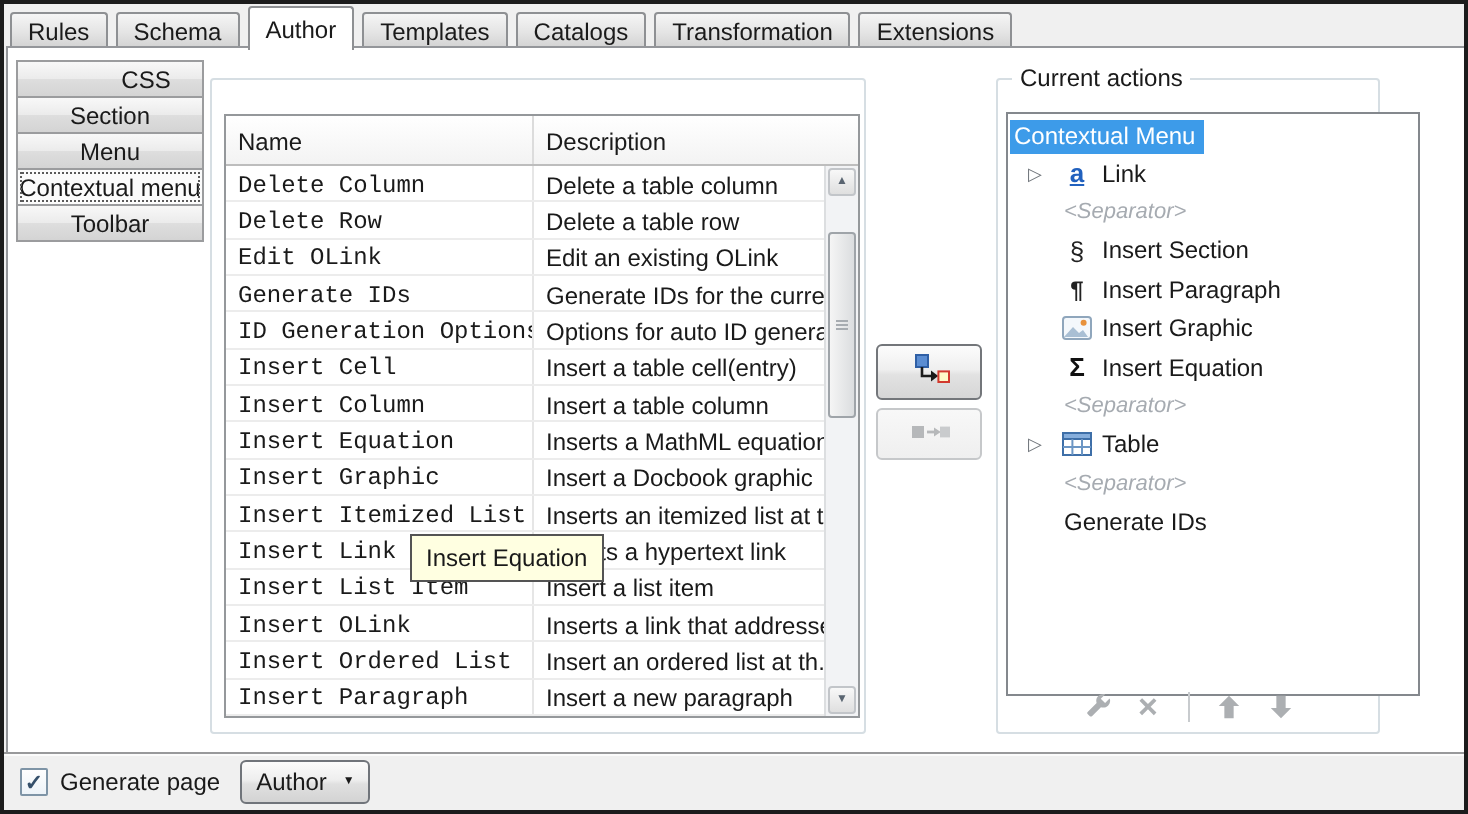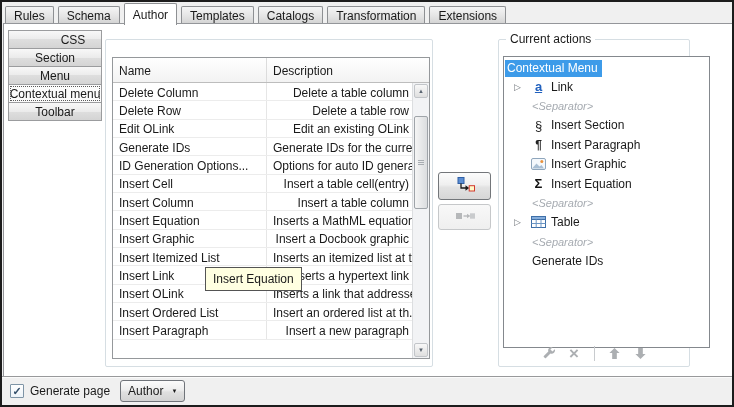--- a/index.html
+++ b/index.html
@@ -32,22 +32,22 @@
 
   
   .table{position:absolute;left:6px;top:17px;width:318px;height:302px;box-sizing:border-box;border:1px solid #95989B;background:#fff;}
   .thead{display:flex;height:25px;box-sizing:border-box;border-bottom:1px solid #BDBDBD;background:linear-gradient(#FFFFFF,#F3F3F3);}
   .th{box-sizing:border-box;padding:6px 0 0 6px;white-space:nowrap;}
   .th.cname{width:154px;border-right:1px solid #DCDCDC;}
   .th.cdesc{flex:1;}
   .tbody{position:absolute;top:25px;left:0;right:16px;bottom:0;overflow:hidden;}
   .trow{display:flex;height:18.35px;box-sizing:border-box;border-bottom:1px solid #ECECEC;}
   .tcell{box-sizing:border-box;padding:2.5px 4px 0 6px;white-space:nowrap;overflow:hidden;}
-  .tcell.cname{width:154px;border-right:1px solid #E6E6E6;}
-  .tcell.cdesc{flex:1;text-align:right;}
+  .tcell.cname{width:154px;border-right:1px solid #E6E6E6;font-family:Liberation Mono, monospace;}
+  .tcell.cdesc{flex:1;}
 
   
   .vscroll{position:absolute;top:25px;right:0;bottom:0;width:16px;background:#F2F3F5;border-left:1px solid #DCDEE0;}
   .sbtn{position:absolute;left:1px;right:1px;height:14px;box-sizing:border-box;border:1px solid #C2C5C9;border-radius:2px;
         background:linear-gradient(#F8F8F8,#DFDFDF);display:flex;align-items:center;justify-content:center;
         font-size:6px;color:#5A6571;cursor:default;}
   .sbtn.up{top:1px;}.sbtn.down{bottom:1px;}
   .sthumb{position:absolute;left:1px;right:1px;top:33px;height:93px;box-sizing:border-box;border:1px solid #9FA4A9;border-radius:2px;
           background:linear-gradient(90deg,#F5F5F5,#DBDDDF);}
   .sthumb::after{content:"";position:absolute;left:3px;right:3px;top:50%;margin-top:-3px;height:5px;
@@ -163,20 +163,24 @@
               <div class="tcell cname">Insert Graphic</div>
               <div class="tcell cdesc">Insert a Docbook graphic</div>
             </div>
             <div class="trow">
               <div class="tcell cname">Insert Itemized List</div>
               <div class="tcell cdesc">Inserts an itemized list at th...</div>
             </div>
             <div class="trow">
               <div class="tcell cname">Insert Link</div>
               <div class="tcell cdesc">Inserts a hypertext link</div>
+            </div>
+            <div class="trow">
+              <div class="tcell cname">Insert List Item</div>
+              <div class="tcell cdesc">Insert a list item</div>
             </div>
             <div class="trow">
               <div class="tcell cname">Insert OLink</div>
               <div class="tcell cdesc">Inserts a link that addresse...</div>
             </div>
             <div class="trow">
               <div class="tcell cname">Insert Ordered List</div>
               <div class="tcell cdesc">Insert an ordered list at th...</div>
             </div>
             <div class="trow">

